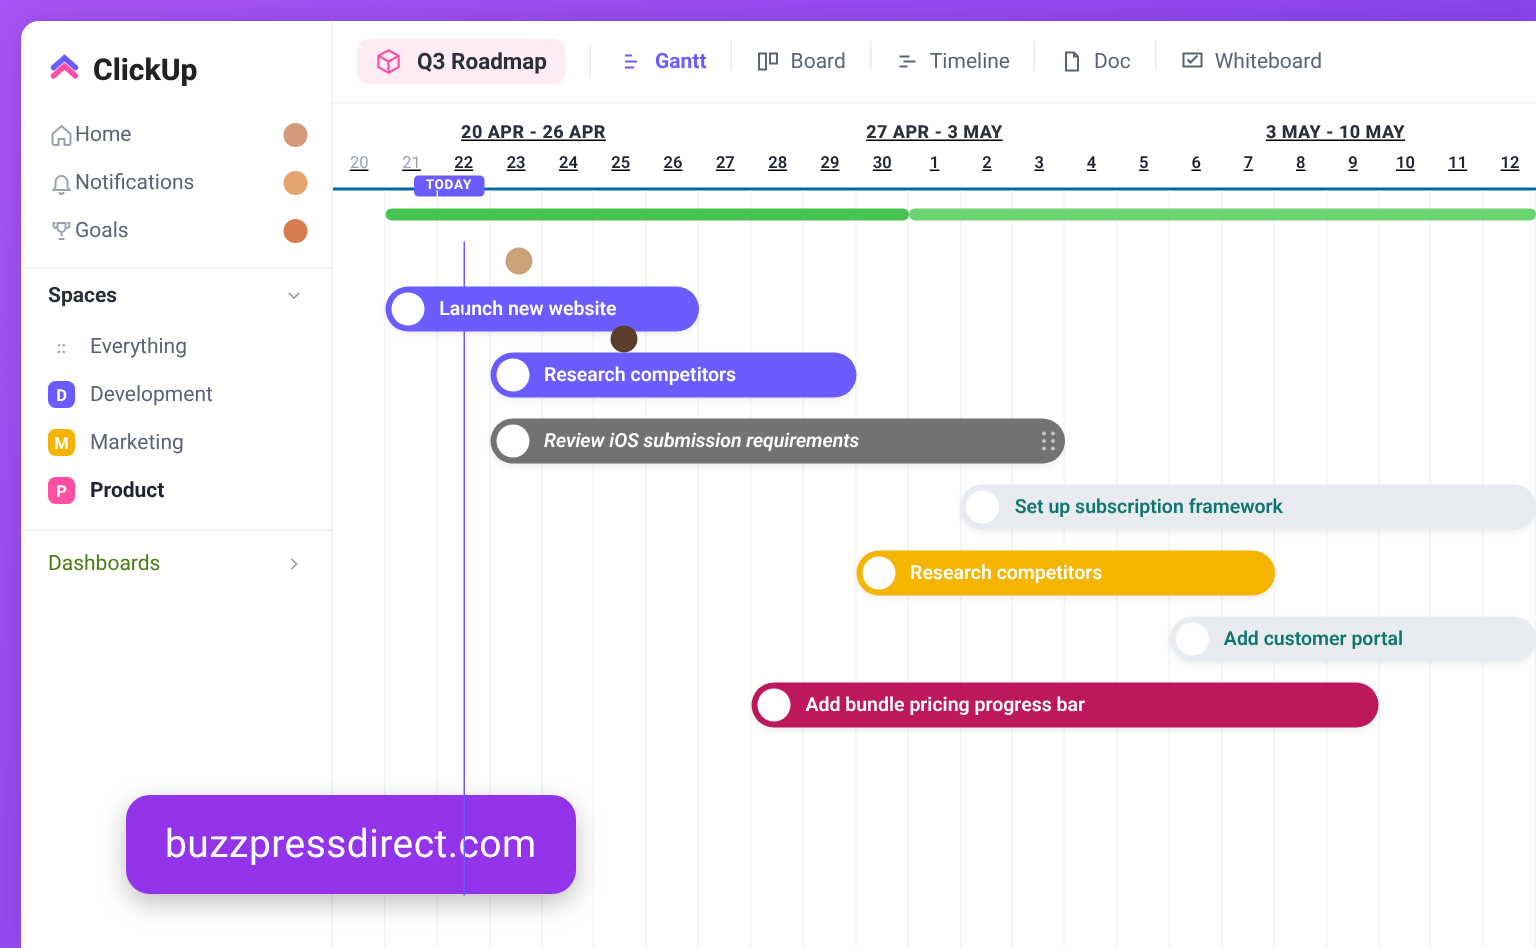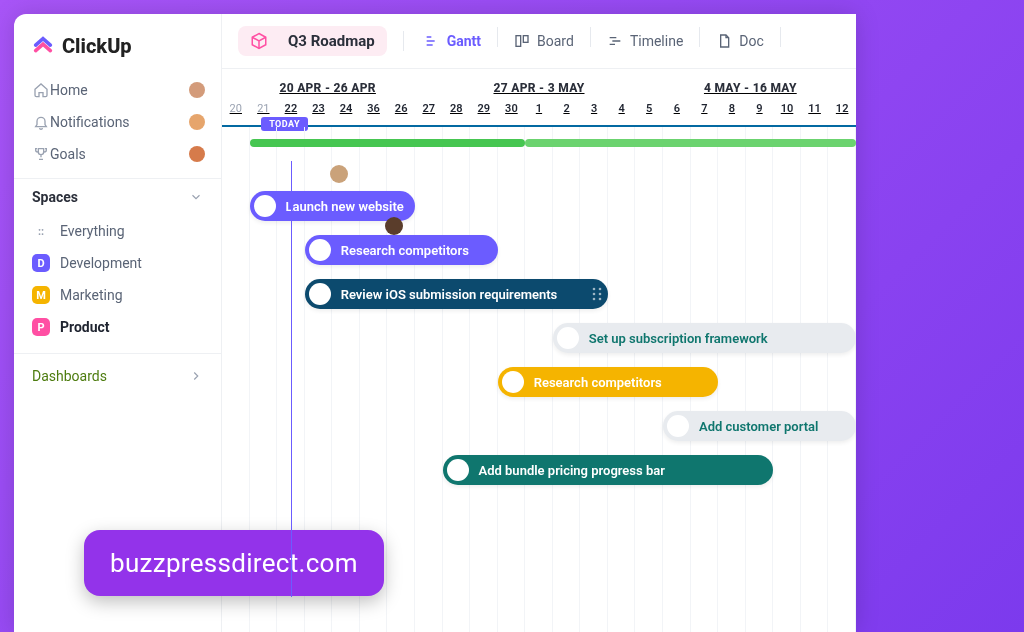--- a/index.html
+++ b/index.html
@@ -4,21 +4,21 @@
 <style>
   * { box-sizing: border-box; margin: 0; padding: 0; }
   body {
     font-family: -apple-system, BlinkMacSystemFont, "Segoe UI", Roboto, sans-serif;
     background: linear-gradient(135deg, #a855f7, #7c3aed);
     width: 1024px; height: 632px; overflow: hidden;
     padding: 14px 0 0 14px;
   }
   .app-frame {
     background: #fff; border-radius: 12px 0 0 0;
-    width: 842px; height: 618px; display: flex;
+    width: 1010px; height: 618px; display: flex;
     box-shadow: 0 0 24px rgba(0,0,0,.15);
     overflow: hidden;
   }
   
   .sidebar { width: 208px; border-right: 1px solid #eef0f3; display:flex; flex-direction:column; }
   .logo { display:flex; align-items:center; gap:8px; padding:20px 18px 16px; font-weight:800; font-size:20px; color:#222; }
   .logo-mark { width:22px; height:22px; }
   .nav-list { padding: 0 10px 8px; }
   .nav-item {
     display:flex; align-items:center; gap:0;
@@ -37,21 +37,21 @@
   .space-item { display:flex; align-items:center; gap:10px; padding:7px 8px; font-size:14px; color:#5a6476; border-radius:6px; }
   .space-item.active { color:#1f2430; font-weight:700; }
   .space-badge { width:18px; height:18px; border-radius:5px; color:#fff; display:flex; align-items:center; justify-content:center; font-size:11px; font-weight:700; }
   .bottom-link { display:flex; align-items:center; justify-content:space-between; padding:14px 18px; border-top:1px solid #eef0f3; font-size:14px; color:#4d7c0f; }
   
   .main { flex:1; display:flex; flex-direction:column; }
   .toolbar {
     display:flex; align-items:center; gap:4px;
     padding:12px 16px; border-bottom:1px solid #eef0f3;
   }
-  .title-chip { display:flex; align-items:center; gap:20px; padding:6px 12px; background:#fdecf3; border-radius:8px; margin-right:8px; }
+  .title-chip { display:flex; align-items:center; gap:10px; padding:6px 12px; background:#fdecf3; border-radius:8px; margin-right:8px; }
   .title-chip .cube { width:18px; height:18px; }
   .title-text { font-weight:700; color:#2b2f3a; font-size:15px; }
   .view-tab { display:flex; align-items:center; gap:7px; padding:6px 12px; font-size:14px; color:#5a6476; border-radius:6px; }
   .view-tab.active { color:#6b5cff; font-weight:700; }
   .view-tab .vicon { width:16px; height:16px; }
   .divider { width:1px; height:20px; background:#e6e9ee; margin:0 4px; }
   
   .timeline-head { position:relative;text-decoration:underline; }
   .weeks { display:flex; }
   .week-label { flex:1; text-align:center; font-size:12px; font-weight:800; color:#2b2f3a; padding:12px 0 4px; letter-spacing:.3px; }
@@ -203,36 +203,43 @@
           </div>
           <div class="divider"></div>
           <div class="view-tab">
             <span class="vicon"><svg viewBox="0 0 24 24" width="16" height="16" fill="none" stroke="currentColor" stroke-width="2">
                 <path d="M7 3h8l4 4v14H7z"></path>
                 <path d="M15 3v4h4"></path>
               </svg></span>
             <span>Doc</span>
           </div>
           <div class="divider"></div>
+          <div class="view-tab">
+            <span class="vicon"><svg viewBox="0 0 24 24" width="16" height="16" fill="none" stroke="currentColor" stroke-width="2">
+                <rect x="3" y="4" width="18" height="13"></rect>
+                <path d="M7 10l3 3 7-7"></path>
+              </svg></span>
+            <span>Whiteboard</span>
+          </div>
         </div>
     </div>
 
     <div class="timeline-head">
       <div class="weeks" id="weeks">
           <div class="week-label">20 APR - 26 APR</div>
           <div class="week-label">27 APR - 3 MAY</div>
-          <div class="week-label">4 MAY - 16 MAY</div>
+          <div class="week-label">3 MAY - 10 MAY</div>
         </div>
       <div class="days" id="days">
           <div class="day">20</div>
           <div class="day">21</div>
           <div class="day on">22<div class="today-pill">TODAY</div></div>
           <div class="day on">23</div>
           <div class="day on">24</div>
-          <div class="day on">36</div>
+          <div class="day on">25</div>
           <div class="day on">26</div>
           <div class="day on">27</div>
           <div class="day on">28</div>
           <div class="day on">29</div>
           <div class="day on">30</div>
           <div class="day on">1</div>
           <div class="day on">2</div>
           <div class="day on">3</div>
           <div class="day on">4</div>
           <div class="day on">5</div>
@@ -288,21 +295,21 @@
           </div>
           <div class="task-row">
             <span class="row-avatar" style="background: rgb(90, 61, 43); left: calc(13.0435% + 0px); top: -18px; transform: translateX(80px);"></span>
             <div class="bar" style="left: 13.0435%; width: 30.4348%; background: rgb(107, 92, 255);">
               <span class="dot"></span>
               <span>Research competitors</span>
             </div>
           </div>
           <div class="task-row">
             <span class="row-avatar" style="background: rgb(211, 155, 122); left: calc(13.0435% + 0px); top: 6px; transform: translateX(80px);"></span>
-            <div class="bar" style="left: 13.0435%; width: 47.8261%; background: #0c4a6e;">
+            <div class="bar" style="left: 13.0435%; width: 47.8261%; background: #737373; font-style: italic;">
               <span class="dot"></span>
               <span>Review iOS submission requirements</span>
               <span class="grip"><svg viewBox="0 0 10 14" width="10" height="14">
                   <circle cx="2" cy="2" r="1.3" fill="#fff"></circle>
                   <circle cx="8" cy="2" r="1.3" fill="#fff"></circle>
                   <circle cx="2" cy="7" r="1.3" fill="#fff"></circle>
                   <circle cx="8" cy="7" r="1.3" fill="#fff"></circle>
                   <circle cx="2" cy="12" r="1.3" fill="#fff"></circle>
                   <circle cx="8" cy="12" r="1.3" fill="#fff"></circle>
                 </svg></span>
@@ -320,21 +327,21 @@
               <span>Research competitors</span>
             </div>
           </div>
           <div class="task-row">
             <div class="bar gray" style="left: 69.5652%; width: 30.4348%; background: rgb(232, 235, 239);">
               <span class="dot"></span>
               <span>Add customer portal</span>
             </div>
           </div>
           <div class="task-row">
-            <div class="bar" style="left: 34.7826%; width: 52.1739%; background: #0f766e;">
+            <div class="bar" style="left: 34.7826%; width: 52.1739%; background: #be185d;">
               <span class="dot"></span>
               <span>Add bundle pricing progress bar</span>
             </div>
           </div>
         </div>
     </div>
   </main>
 </div>
 
 <div class="watermark">buzzpressdirect.com</div>

